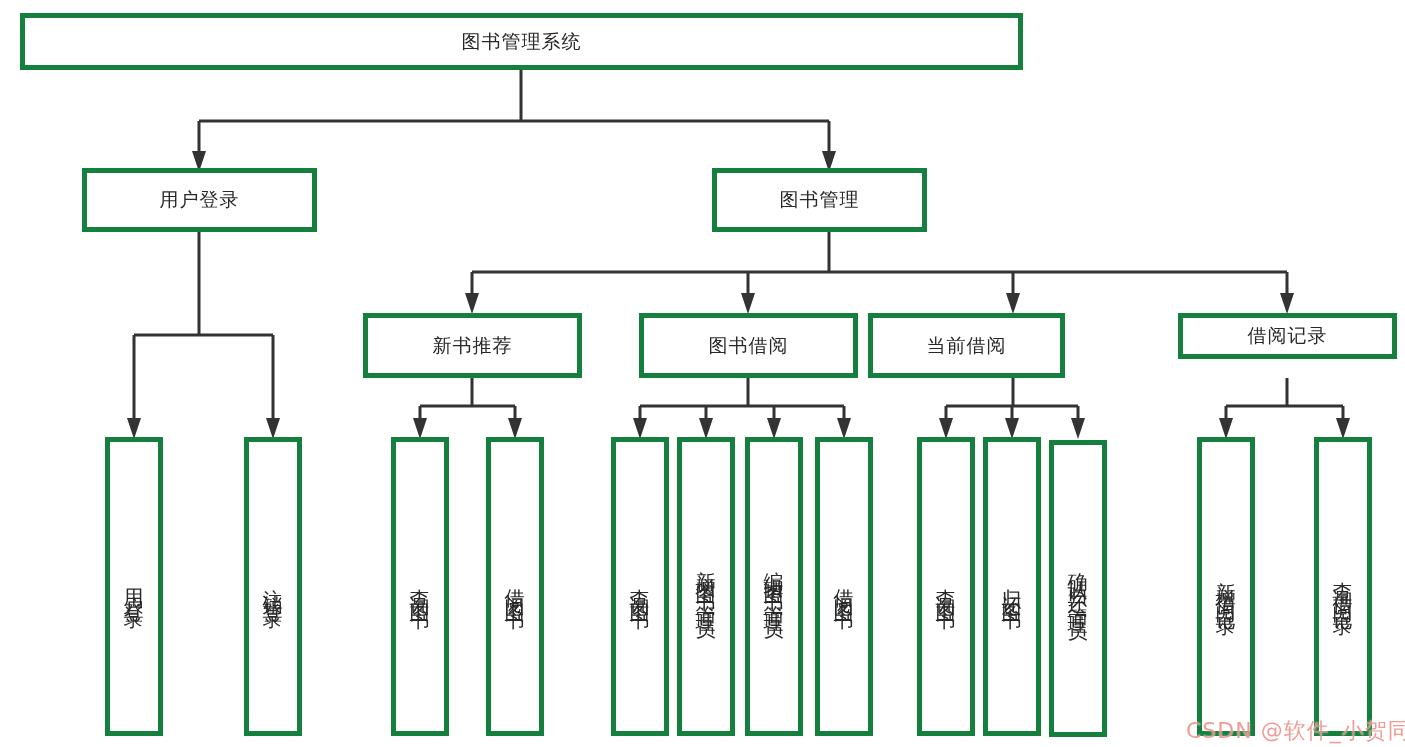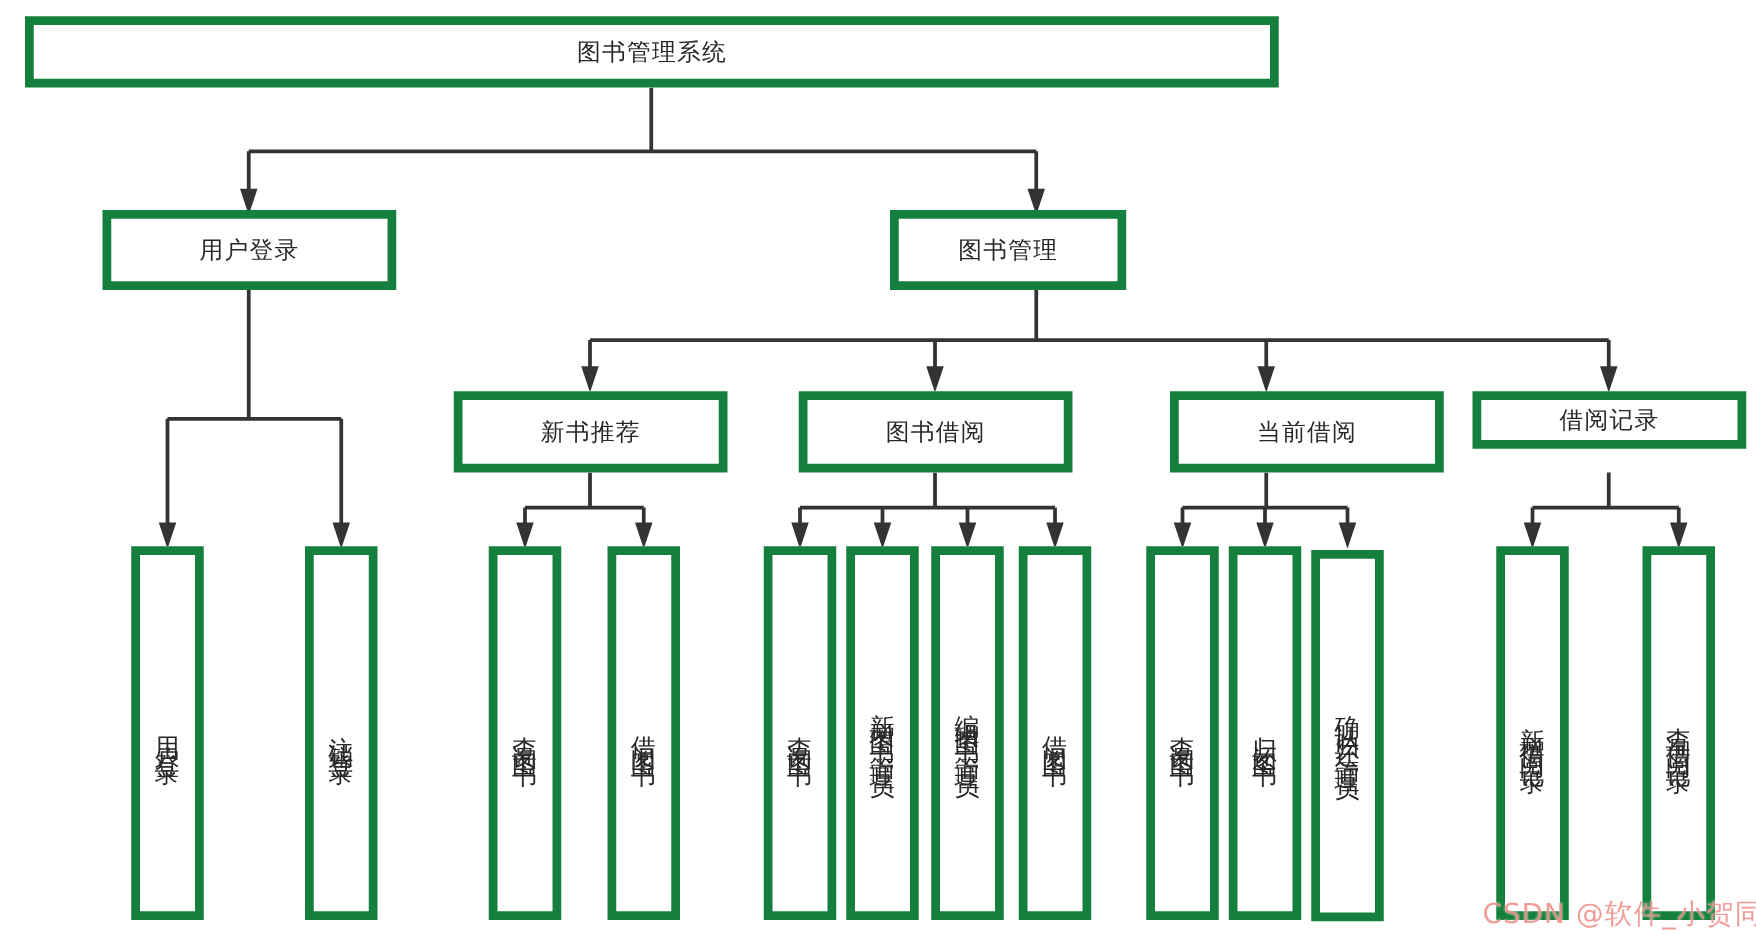--- a/index.html
+++ b/index.html
@@ -5,21 +5,21 @@
   html,body{margin:0;padding:0;}
   body{
     width:1405px;height:747px;position:relative;overflow:hidden;
     background:#ffffff;
     font-family:"DejaVu Sans","Liberation Sans",sans-serif;
   }
   .canvas{position:absolute;left:0;top:0;width:1405px;height:747px;}
   svg.connectors{position:absolute;left:0;top:0;}
   .node{
     position:absolute;box-sizing:border-box;
-    border:7px solid #15803d;background:#ffffff;
+    border:5px solid #15803d;background:#ffffff;
     display:flex;align-items:center;justify-content:center;
     color:#282828;
   }
   .h{font-size:19px;letter-spacing:1px;white-space:nowrap;}
   .v{
     writing-mode:vertical-rl;text-orientation:mixed;
     font-size:20px;letter-spacing:7px;line-height:1;
   }
   .v span{display:block;}
   .watermark{
@@ -67,31 +67,31 @@
     </g>
   </svg>
 
   <div class="node h" style="left:20px;top:13px;width:1003px;height:57px">
     <span>图书管理系统</span>
   </div>
 
   <div class="node h" style="left:82px;top:168px;width:235px;height:64px">
     <span>用户登录</span>
   </div>
-  <div class="node h" style="left:712px;top:168px;width:189px;height:64px">
+  <div class="node h" style="left:712px;top:168px;width:215px;height:64px">
     <span>图书管理</span>
   </div>
 
   <div class="node h" style="left:363px;top:313px;width:219px;height:65px">
     <span>新书推荐</span>
   </div>
   <div class="node h" style="left:639px;top:313px;width:219px;height:65px">
     <span>图书借阅</span>
   </div>
-  <div class="node h" style="left:936px;top:313px;width:219px;height:65px">
+  <div class="node h" style="left:868px;top:313px;width:197px;height:65px">
     <span>当前借阅</span>
   </div>
   <div class="node h" style="left:1178px;top:313px;width:219px;height:46px">
     <span>借阅记录</span>
   </div>
 
   <div class="node v" style="left:105px;top:437px;width:58px;height:299px">
     <span>用户登录</span>
   </div>
   <div class="node v" style="left:244px;top:437px;width:58px;height:299px">

